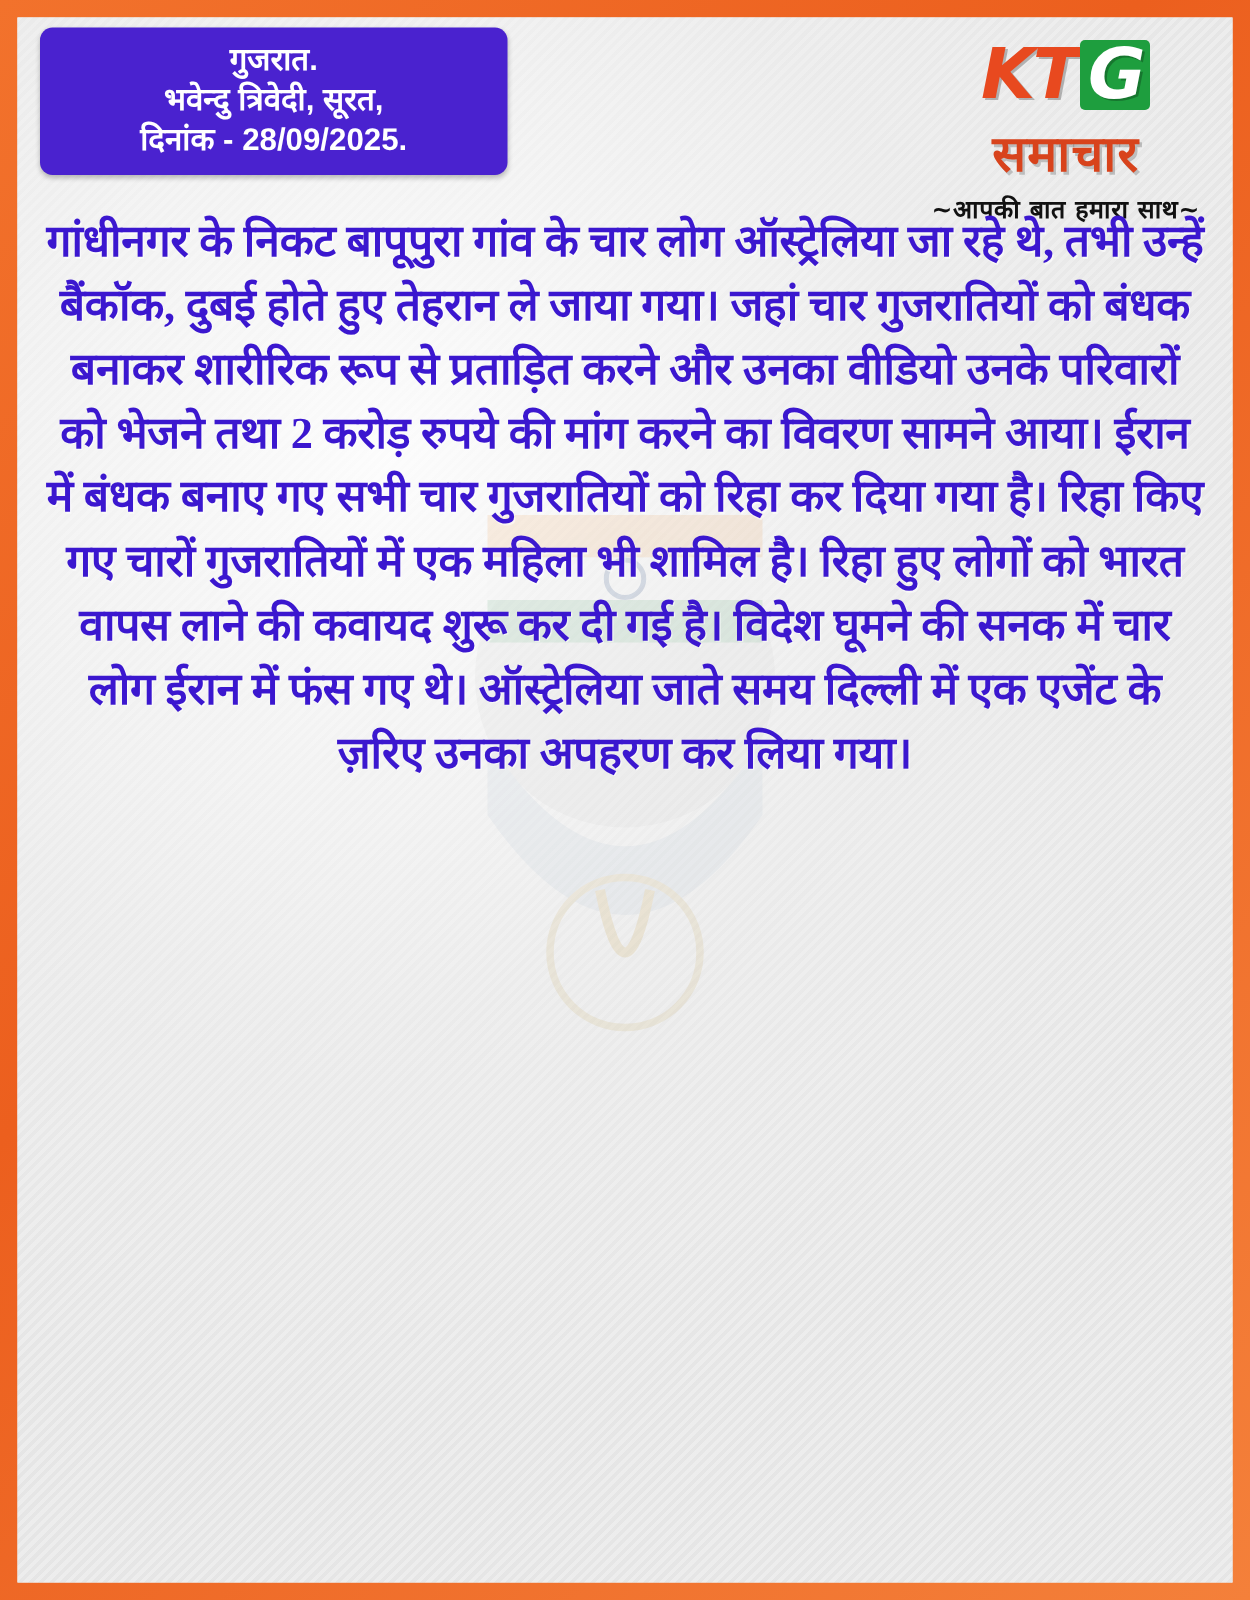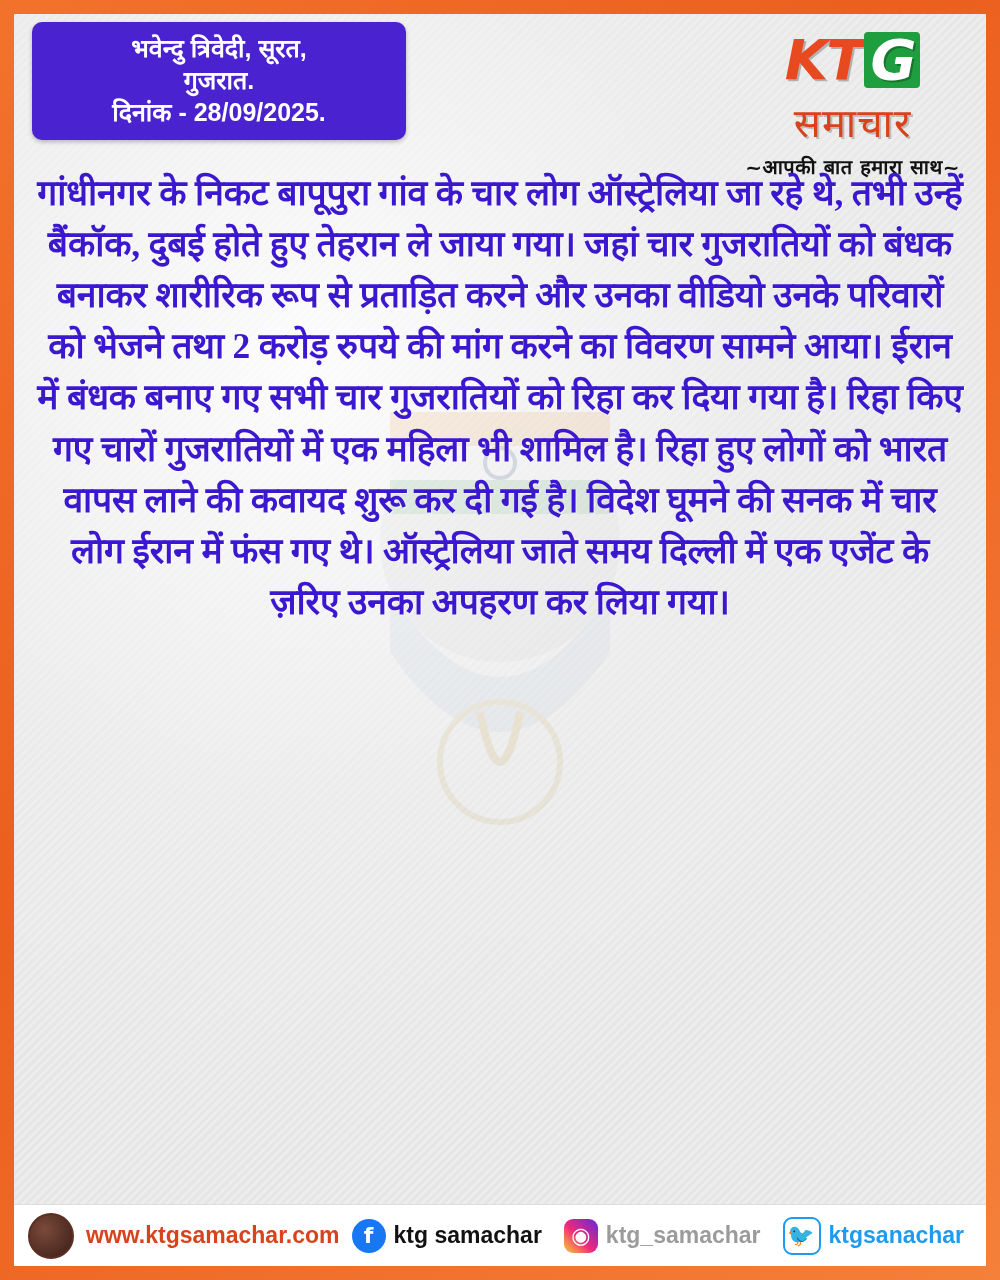--- a/index.html
+++ b/index.html
@@ -98,21 +98,21 @@
   .ktg .g-badge {
     display: inline-block;
     background: #1e9e3e;
     color: #ffffff;
     padding: 0 6px;
     border-radius: 4px;
     margin-left: 2px;
   }
   .samachar {
     font-family: "DejaVu Sans", sans-serif;
-    font-weight: normal;
+    font-weight: bold;
     font-size: 40px;
     color: #d8431c;
     letter-spacing: 1px;
     text-shadow: 2px 2px 0 rgba(0,0,0,0.2);
   }
   .tagline {
     font-family: "DejaVu Sans", sans-serif;
     font-weight: bold;
     font-size: 20px;
     color: #111111;
@@ -217,50 +217,31 @@
         <rect x="150" y="154" width="220" height="34" fill="#f0f0f0" opacity="0.8"></rect>
         <rect x="150" y="188" width="220" height="34" fill="#2f8f4e" opacity="0.7"></rect>
         <circle cx="260" cy="171" r="15" fill="none" stroke="#26457a" stroke-width="4"></circle>
         <path d="M240 420 Q260 520 280 420" fill="none" stroke="#c9a24a" stroke-width="8"></path>
         <circle cx="260" cy="470" r="60" fill="none" stroke="#cbb06a" stroke-width="6"></circle>
       </g>
     </svg>
 
     <div class="header">
       <div class="reporter-box">
+        <div>गुजरात.</div>
         <div>भवेन्दु त्रिवेदी, सूरत,</div>
-        <div>गुजरात.</div>
         <div>दिनांक - 28/09/2025.</div>
       </div>
 
       <div class="brand">
         <div class="brand-logo">
           <span class="ktg"><span>KT</span><span class="g-badge">G</span></span>
           <span class="samachar">समाचार</span>
         </div>
         <div class="tagline">~आपकी बात हमारा साथ~</div>
       </div>
     </div>
 
     <div class="article">गांधीनगर के निकट बापूपुरा गांव के चार लोग ऑस्ट्रेलिया जा रहे थे, तभी उन्हें बैंकॉक, दुबई होते हुए तेहरान ले जाया गया। जहां चार गुजरातियों को बंधक बनाकर शारीरिक रूप से प्रताड़ित करने और उनका वीडियो उनके परिवारों को भेजने तथा 2 करोड़ रुपये की मांग करने का विवरण सामने आया। ईरान में बंधक बनाए गए सभी चार गुजरातियों को रिहा कर दिया गया है। रिहा किए गए चारों गुजरातियों में एक महिला भी शामिल है। रिहा हुए लोगों को भारत वापस लाने की कवायद शुरू कर दी गई है। विदेश घूमने की सनक में चार लोग ईरान में फंस गए थे। ऑस्ट्रेलिया जाते समय दिल्ली में एक एजेंट के ज़रिए उनका अपहरण कर लिया गया।</div>
 
-    <div class="footer">
-      <div class="footer-seal"></div>
-      <div class="footer-site">www.ktgsamachar.com</div>
-
-      <div class="social">
-        <span class="sicon fb">f</span>
-        <span class="sname fb">ktg samachar</span>
-      </div>
-
-      <div class="social">
-        <span class="sicon ig">◉</span>
-        <span class="sname ig">ktg_samachar</span>
-      </div>
-
-      <div class="social">
-        <span class="sicon tw">🐦</span>
-        <span class="sname tw">ktgsanachar</span>
-      </div>
-    </div>
 
   </div>
 </div>
 
 </body></html>

